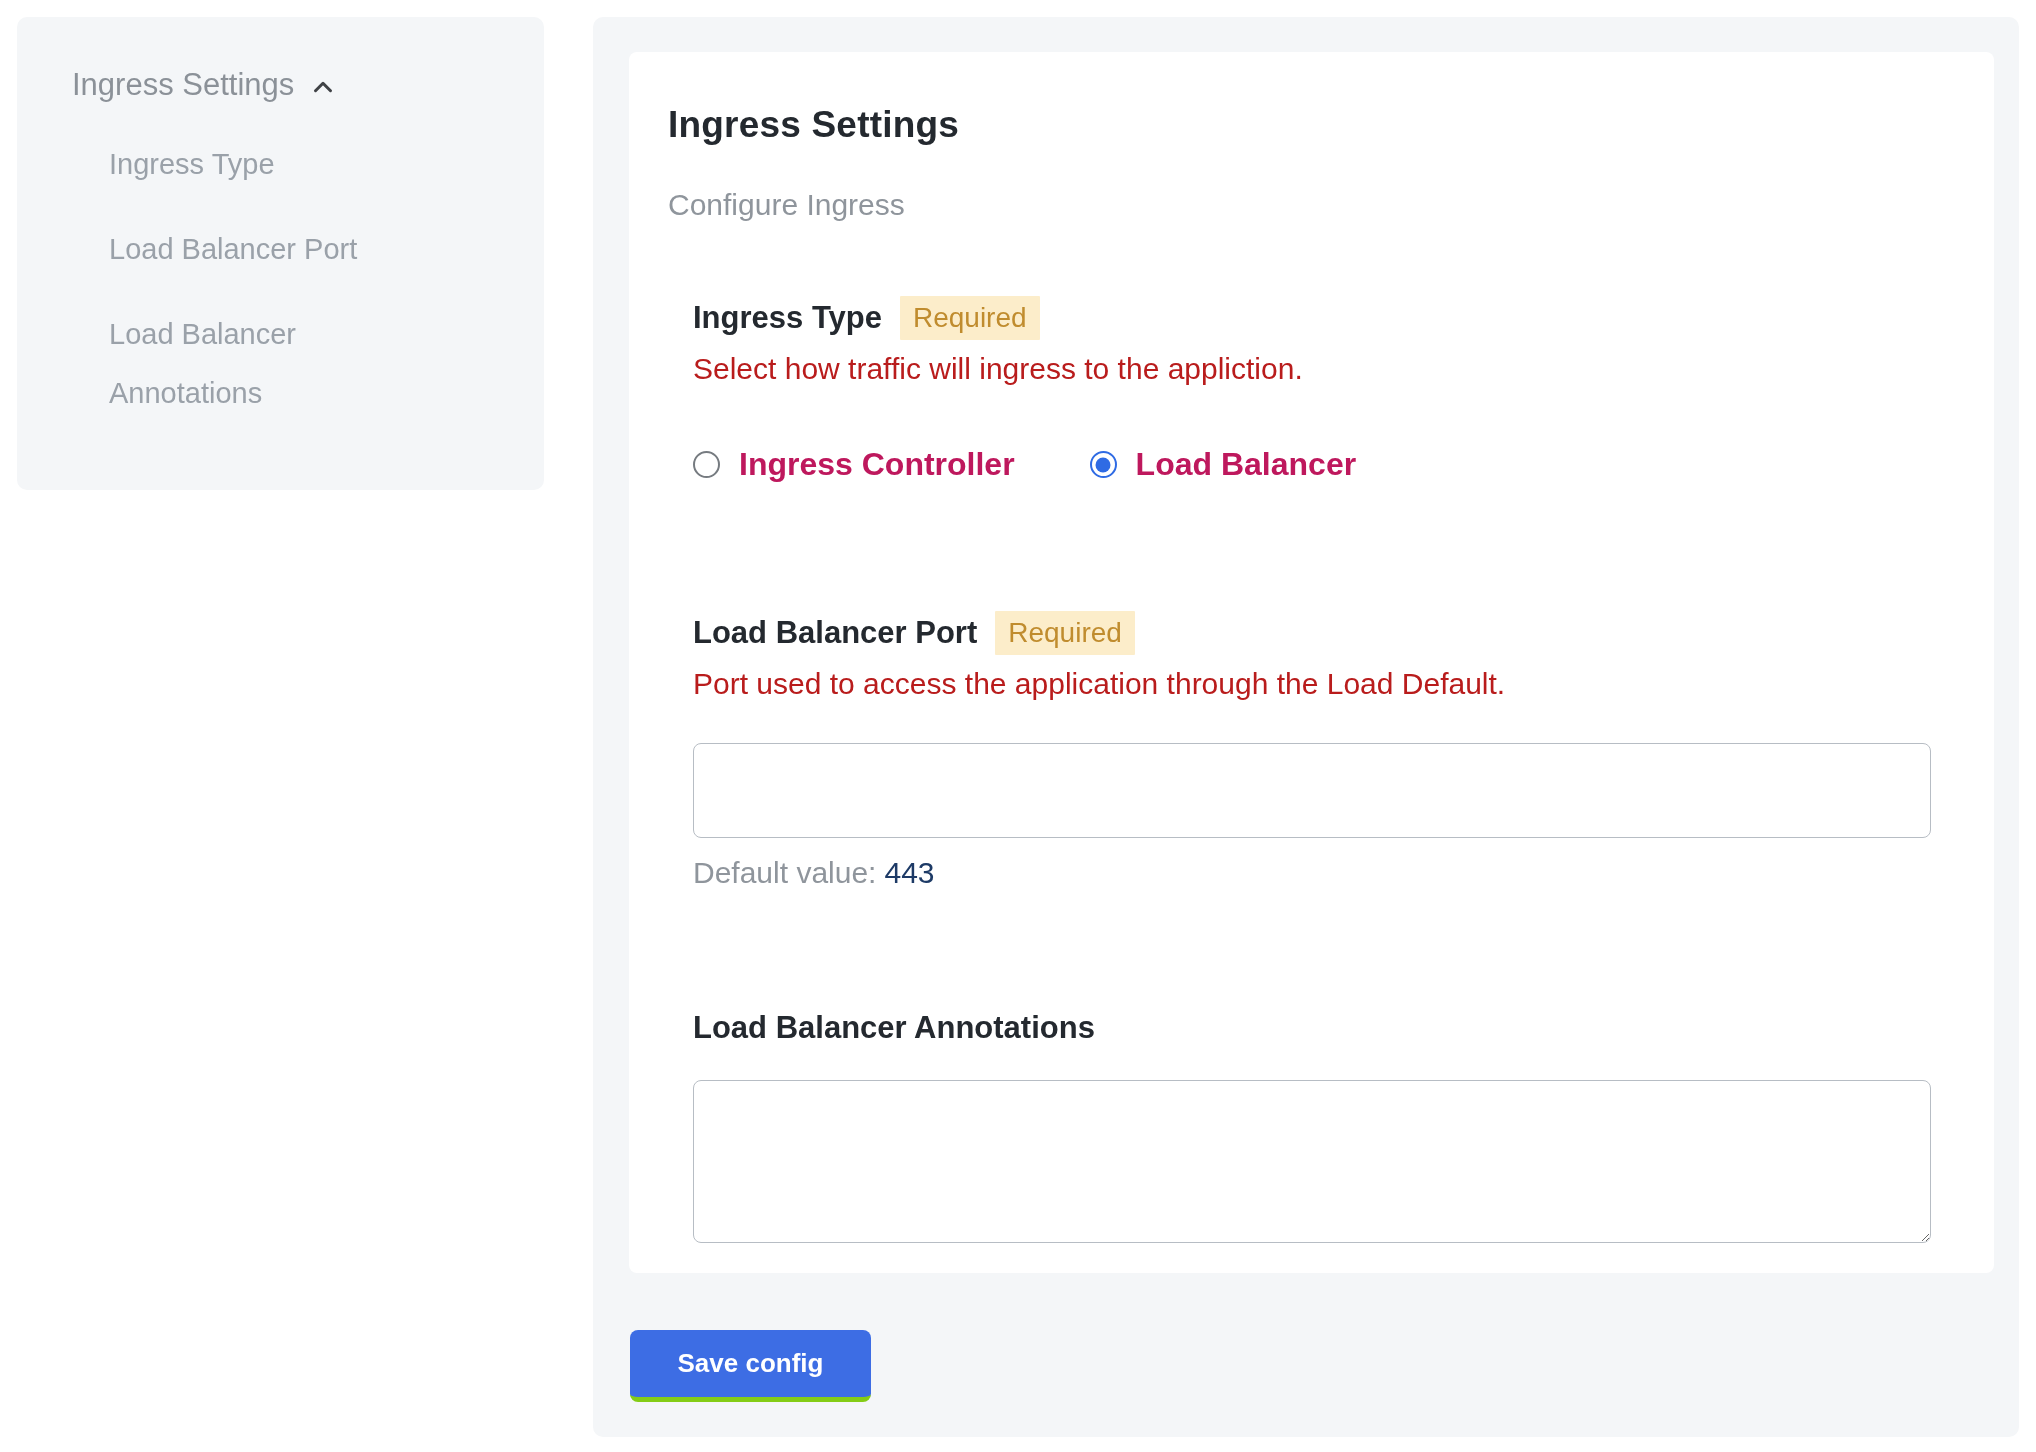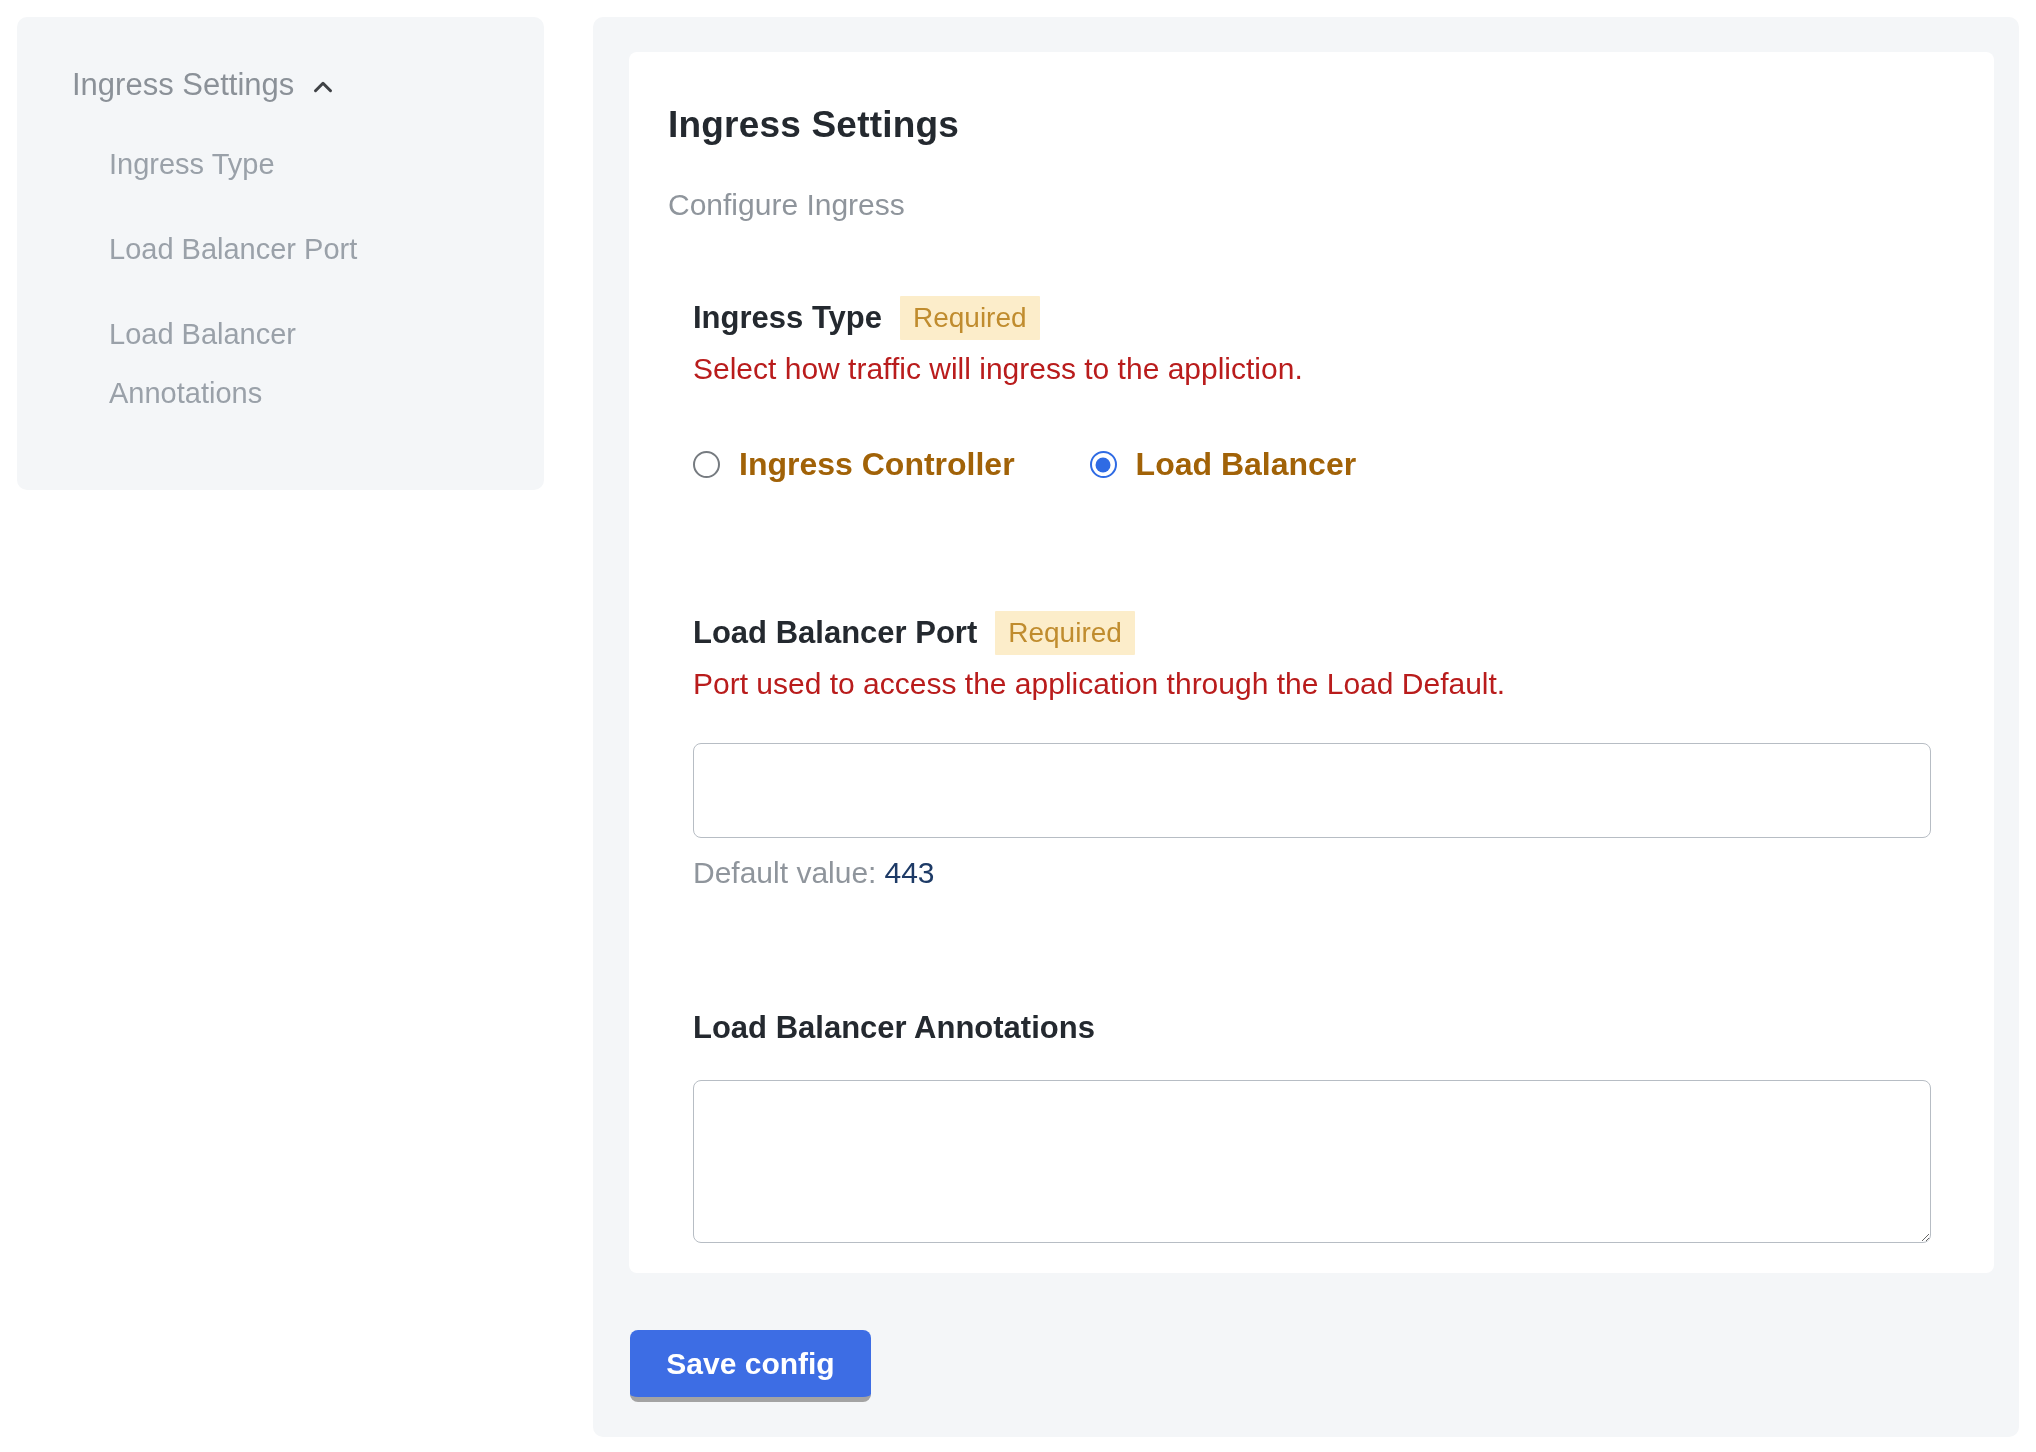--- a/index.html
+++ b/index.html
@@ -51,21 +51,21 @@
     width:27px; height:27px; border-radius:50%; background:#ffffff;
     border:2px solid #767b80; flex:0 0 auto;
   }
   .radio-option.selected .radio-circle {
     border:2px solid #2f6be4; position:relative;
   }
   .radio-option.selected .radio-circle::after {
     content:""; position:absolute; left:50%; top:50%; width:15px; height:15px;
     transform:translate(-50%,-50%); border-radius:50%; background:#2f6be4;
   }
-  .radio-label { font-size:32px; font-weight:bold; color:#a16207; }
+  .radio-label { font-size:32px; font-weight:bold; color:#be185d; }
 
   
   .text-input {
     display:block; width:100%; height:95px; margin-top:42px;
     border:1px solid #b7bdc4; border-radius:8px; background:#ffffff;
     font-family:"Liberation Sans", sans-serif; font-size:30px; color:#24292f;
     padding:0 20px; outline:none;
   }
   .default-row { margin-top:18px; font-size:30px; color:#8f959c; }
   .default-value { color:#1d3a66; margin-left:8px; }
@@ -78,22 +78,22 @@
   }
 
   .mt-section1 { margin-top:74px; }
   .mt-section2 { margin-top:128px; }
   .mt-section3 { margin-top:120px; }
 
   
   .save-btn {
     position:absolute; left:37px; top:1313px;
     width:241px; height:72px; background:#3d6de4; color:#ffffff;
-    font-family:"Liberation Sans", sans-serif; font-size:30px; font-weight:bold;
-    border:none; border-bottom:5px solid #a3a3a3; border-radius:8px;
+    font-family:"Liberation Sans", sans-serif; font-size:26px; font-weight:bold;
+    border:none; border-bottom:5px solid #84cc16; border-radius:8px;
     cursor:pointer;
   }
 </style>
 </head>
 <body>
 
 <nav class="sidebar">
   <div class="sidebar-header">
     <span>Ingress Settings</span>
     <span class="chev">

